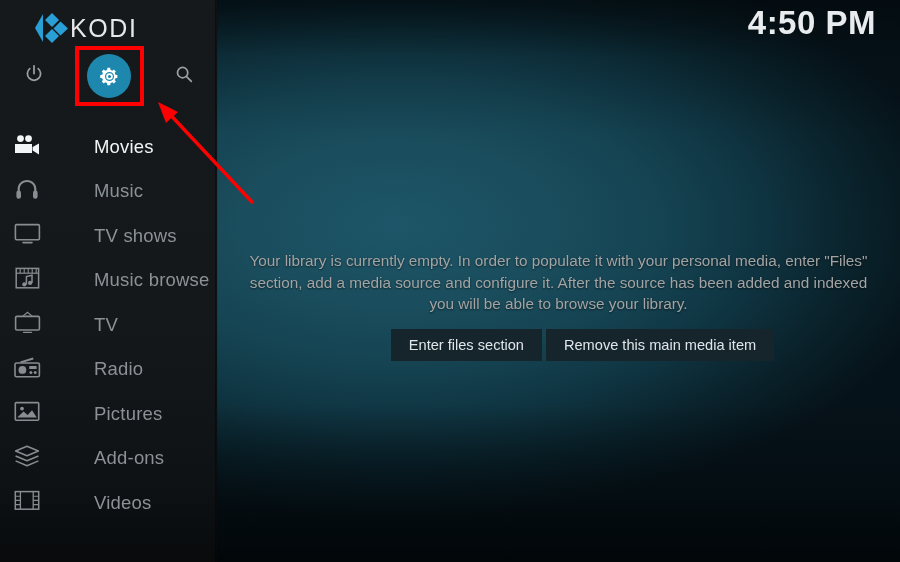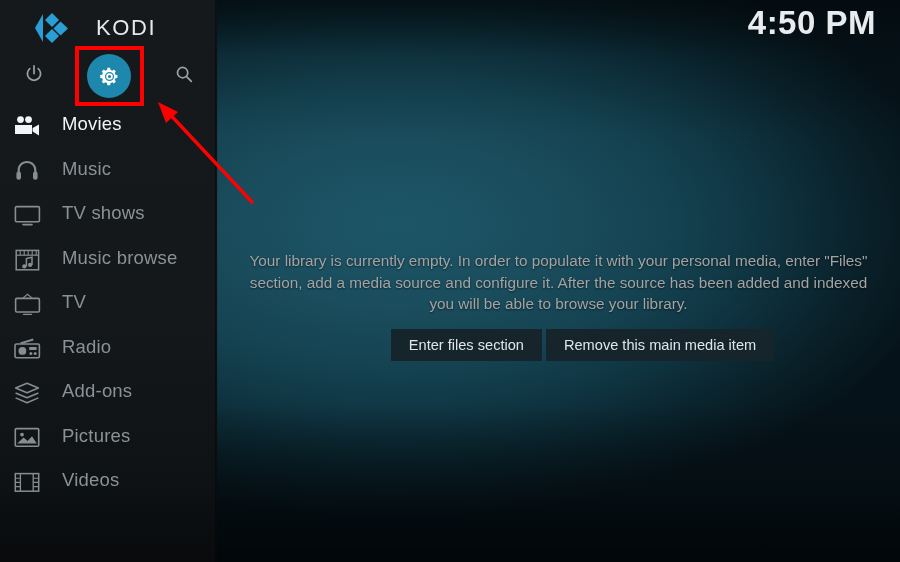--- a/index.html
+++ b/index.html
@@ -64,23 +64,23 @@
     width:217px; height:40px;
     display:flex; align-items:center;
   }
   .logo-mark {
     position:relative;
     width:36px; height:32px;
     margin-left:34px;
   }
   .logo-mark svg { display:block; }
   .logo-text {
-    margin-left:26px;
+    margin-left:0;
     color:#e6e9ea;
-    font-size:22px;
+    font-size:25px;
     font-weight:400;
     letter-spacing:1.6px;
   }
 
   
   .top-icons {
     position:absolute; left:0; top:50px;
     width:217px; height:52px;
   }
   .icon-btn {
@@ -115,21 +115,21 @@
   }
 
   
   .menu {
     position:absolute; left:0; top:113px;
     width:217px;
   }
   .menu-item {
     position:relative;
     height:44.5px;
-    display:flex; align-items:flex-start;
+    display:flex; align-items:flex-end;gap:32px;
   }
   .menu-icon {
     width:30px; height:26px;
     margin-left:12px;
     display:flex; align-items:center; justify-content:center;
     flex:0 0 auto;
   }
   .menu-label {
     margin-left:20px;
     font-size:18.5px;
@@ -324,38 +324,38 @@
             <rect x="15.2" y="9" width="7.4" height="3" rx="0.6"></rect>
             <circle cx="16.9" cy="15.6" r="1.5"></circle>
             <circle cx="21.2" cy="15.6" r="1.5"></circle>
           </svg>
         </span>
         <span class="menu-label">Radio</span>
       </div>
 
       <div class="menu-item">
         <span class="menu-icon">
+          <svg width="26" height="21" viewBox="0 0 26 21" fill="none" stroke="#878d90" stroke-width="1.6">
+            <rect x="1.3" y="1.6" width="23.4" height="17.6" rx="1"></rect>
+            <circle cx="8" cy="7.6" r="1.9" fill="#878d90" stroke="none"></circle>
+            <path d="M3.2 16.6 L9.6 10.4 L13.6 14 L18 9.2 L22.8 16.6z" fill="#878d90" stroke="none"></path>
+          </svg>
+        </span>
+        <span class="menu-label">Pictures</span>
+      </div>
+
+      <div class="menu-item">
+        <span class="menu-icon">
           <svg width="26" height="22" viewBox="0 0 26 22" fill="none" stroke="#878d90" stroke-width="1.5" stroke-linejoin="round">
             <path d="M13 1.2 L24.4 6 L13 10.8 L1.6 6z"></path>
             <path d="M1.6 11 L13 15.8 L24.4 11"></path>
             <path d="M1.6 15.9 L13 20.7 L24.4 15.9"></path>
           </svg>
         </span>
         <span class="menu-label">Add-ons</span>
-      </div>
-
-      <div class="menu-item">
-        <span class="menu-icon">
-          <svg width="26" height="21" viewBox="0 0 26 21" fill="none" stroke="#878d90" stroke-width="1.6">
-            <rect x="1.3" y="1.6" width="23.4" height="17.6" rx="1"></rect>
-            <circle cx="8" cy="7.6" r="1.9" fill="#878d90" stroke="none"></circle>
-            <path d="M3.2 16.6 L9.6 10.4 L13.6 14 L18 9.2 L22.8 16.6z" fill="#878d90" stroke="none"></path>
-          </svg>
-        </span>
-        <span class="menu-label">Pictures</span>
       </div>
 
       <div class="menu-item">
         <span class="menu-icon">
           <svg width="26" height="21" viewBox="0 0 26 21" fill="none" stroke="#878d90" stroke-width="1.5">
             <rect x="1.3" y="1.6" width="23.4" height="17.6"></rect>
             <path d="M6.4 1.6v17.6M19.2 1.6v17.6" stroke-width="1.3"></path>
             <path d="M1.3 6.2h5.1M1.3 10.4h5.1M1.3 14.6h5.1M19.2 6.2h5.5M19.2 10.4h5.5M19.2 14.6h5.5" stroke-width="1.1"></path>
           </svg>
         </span>

